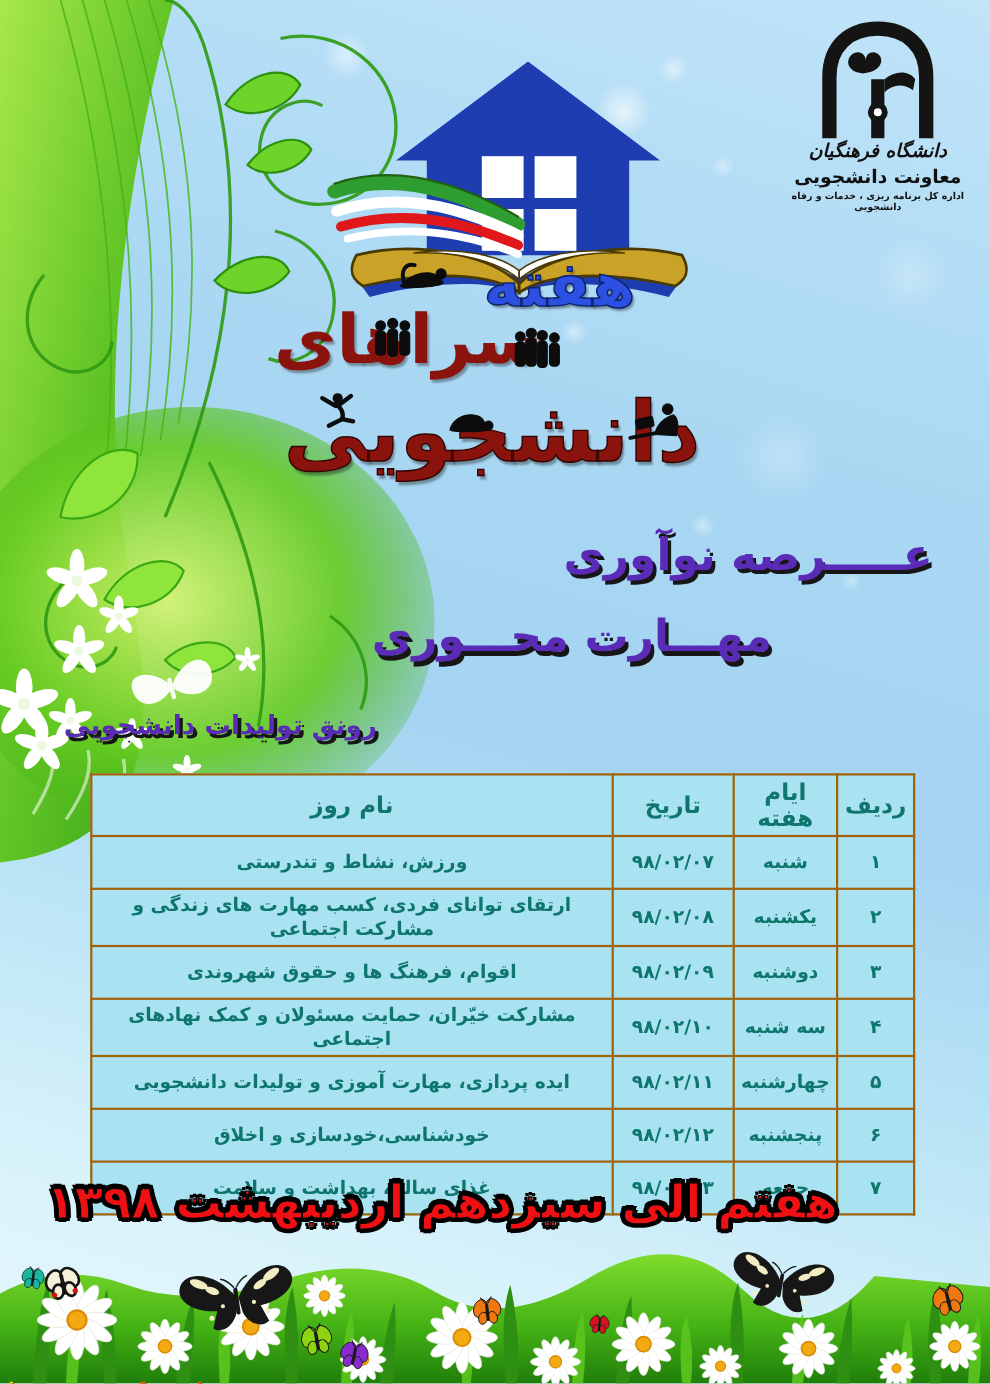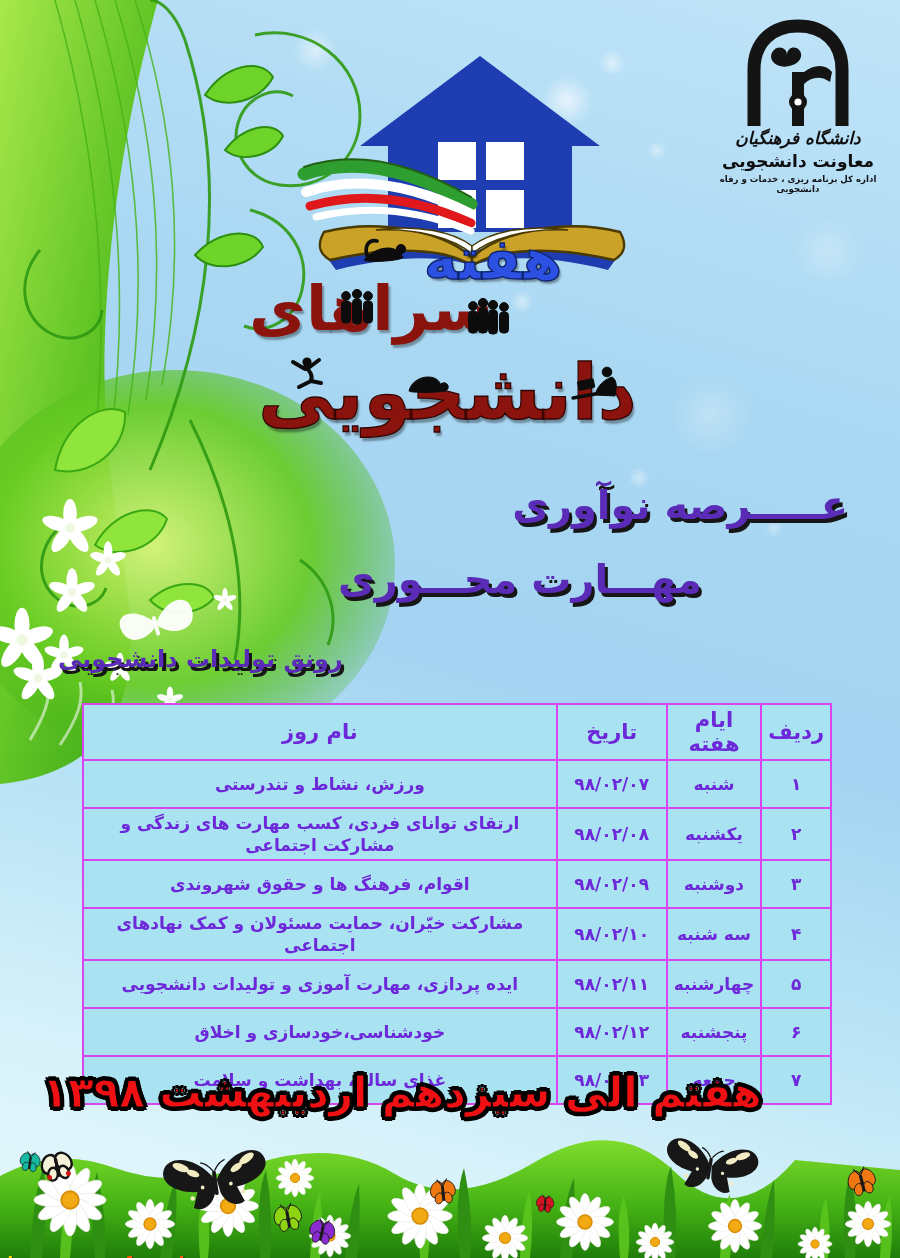--- a/index.html
+++ b/index.html
@@ -22,38 +22,38 @@
   .abs{position:absolute;}
   .rtl{direction:rtl;unicode-bidi:plaintext;}
 
   
   .uni-block{left:700px;top:14px;width:196px;text-align:center;color:#101010;}
   .uni-name{font-size:17px;font-weight:bold;font-style:italic;margin-top:2px;letter-spacing:-1px;}
   .uni-dept{font-size:17px;font-weight:bold;margin-top:3px;}
   .uni-sub{font-size:8.6px;font-weight:bold;margin-top:3px;}
 
   
-  .w-hafteh{left:408px;top:226px;width:170px;text-align:center;font-size:57px;font-weight:bold;
+  .w-hafteh{left:408px;top:226px;width:170px;text-align:right;font-size:57px;font-weight:bold;
     color:#2b50e2;-webkit-text-stroke:1.4px #10256f;text-shadow:2px 3px 2px rgba(0,0,0,.35);}
   .w-saraha{left:278px;top:272px;width:215px;text-align:center;font-size:62px;font-weight:bold;
     color:#8a140d;-webkit-text-stroke:1.3px #3204022;text-shadow:2px 3px 2px rgba(0,0,0,.35);}
   .w-daneshjuyi{left:258px;top:348px;width:390px;text-align:left;font-size:76px;font-weight:bold;
     color:#8a140d;-webkit-text-stroke:1.3px #320402;text-shadow:2px 4px 2px rgba(0,0,0,.35);}
 
   
   .slogan{font-weight:bold;color:#5a2bb7;text-shadow:3px 4px 0 #161616;white-space:nowrap;}
   .slogan-1{right:52px;top:482px;font-size:40px;}
   .slogan-2{left:338px;top:556px;font-size:40px;}
   .slogan-3{left:58px;top:645px;font-size:24px;}
 
   
   table.schedule{position:absolute;left:82px;top:703px;width:750px;border-collapse:collapse;
     direction:rtl;background:#a9e3f1;}
   table.schedule th,table.schedule td{
-    border:2px solid #d946ef;color:#6d28d9;text-align:center;vertical-align:middle;
+    border:2px solid #a16207;color:#0f766e;text-align:center;vertical-align:middle;
     font-weight:bold;padding:3px 6px;}
   table.schedule th{height:46px;font-size:21px;}
   table.schedule td{height:40px;font-size:17px;}
   td.c-num{font-size:19px;}
   td.c-date{font-size:19px;letter-spacing:1px;}
   td.c-name{font-size:16.5px;line-height:1.3;border-radius:20px;}
   col.col-num{width:58px;}col.col-week{width:90px;}col.col-date{width:110px;}
 
   
   .date-range{left:0;top:1068px;width:804px;text-align:center;font-size:42px;font-weight:bold;

